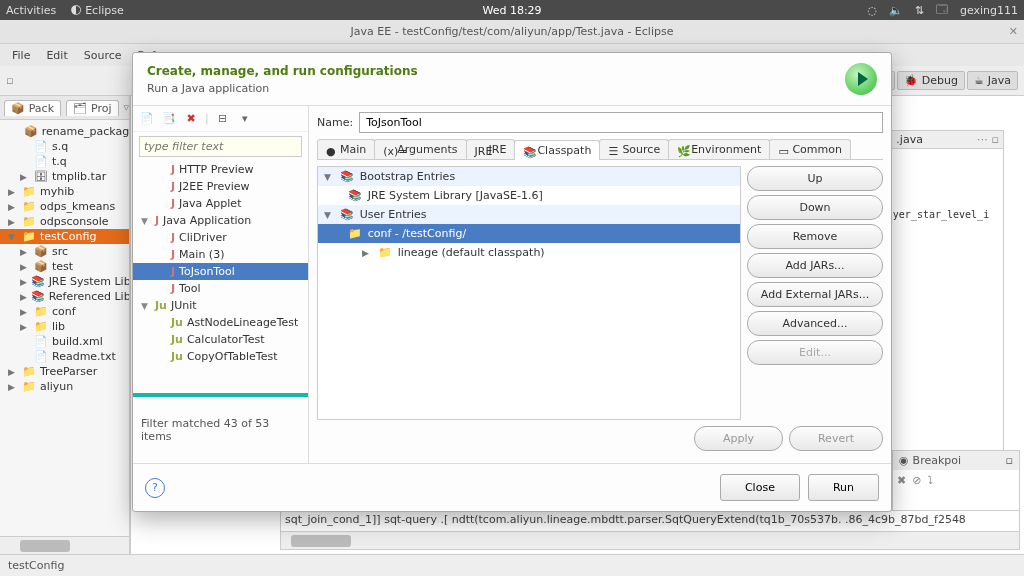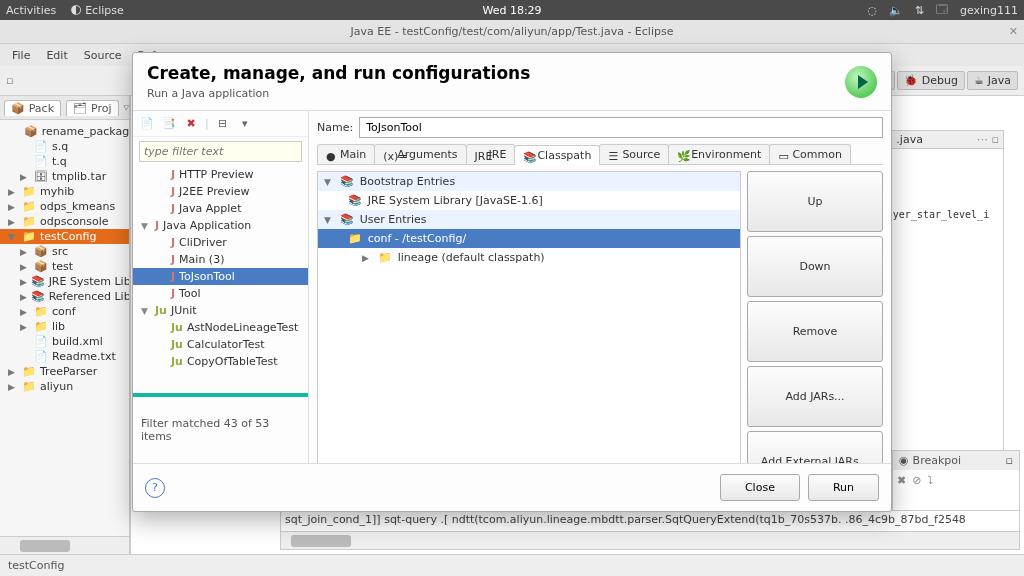--- a/index.html
+++ b/index.html
@@ -39,21 +39,21 @@
   .editor-area { flex:1; background:#fff; border-left:1px solid #ccc; }
   .scroll-h { height:18px; background:#eee; border-top:1px solid #ccc; position:relative;}
   .scroll-h .thumb { position:absolute; height:12px; top:3px; background:#bbb; border-radius:3px; }
 
   .statusbar { position:absolute; bottom:0; left:0; right:0; height:22px; background:#eee; border-top:1px solid #ccc; display:flex; align-items:center; padding:0 8px; color:#555;}
 
   
   .dialog { position:absolute; left:132px; top:52px; width:760px; height:460px; background:#fdfdfd; border:1px solid #aaa; box-shadow:0 8px 24px rgba(0,0,0,0.3); display:flex; flex-direction:column; border-radius:3px; }
   .dlg-header { padding:10px 14px; border-bottom:1px solid #ddd; display:flex; align-items:center; }
   .dlg-header .txt { display:flex; flex-direction:column; gap:4px; }
-  .dlg-header .title { font-weight:bold; font-size:17px; color:#000000;}
+  .dlg-header .title { font-weight:bold; font-size:12px; color:#4d7c0f;}
   .dlg-header .sub { color:#555; }
   .run-icon { width:32px; height:32px; border-radius:50%; background:radial-gradient(circle at 40% 35%, #c1f7c1, #2eb82e); margin-left:auto; display:flex; align-items:center; justify-content:center; }
   .run-icon::after { content:""; border-left:10px solid #064; border-top:7px solid transparent; border-bottom:7px solid transparent; margin-left:3px; }
 
   .dlg-body { flex:1; display:flex; overflow:hidden; }
   .dlg-left { width:176px; border-right:1px solid #ddd; display:flex; flex-direction:column; }
   .dlg-left-tb { height:26px; display:flex; align-items:center; padding:0 6px; gap:6px; border-bottom:1px solid #eee;}
   .dlg-left-tb .btn { width:16px; height:16px; display:flex; align-items:center; justify-content:center; color:#666;}
   .filter { margin:4px 6px; display:flex; align-items:center;}
   .filter input { flex:1; border:1px solid #ccc; padding:3px 4px; color:#aaa; font-style:italic; background:#fffff0;}
@@ -73,21 +73,21 @@
   .tab .ticon { width:10px; height:10px; }
 
   .classpath-body { flex:1; display:flex; gap:6px; padding-top:6px;}
   .cp-tree { flex:1; border:1px solid #ccc; background:#fff; }
   .cp-section { background:#eaf3ff; padding:3px 6px; display:flex; align-items:center; gap:6px;}
   .cp-row { padding:3px 6px 3px 30px; display:flex; align-items:center; gap:6px;}
   .cp-row.l2 { padding-left:44px;}
   .cp-row.sel { background:#4a7cc4; color:#fff;}
   .cp-arr{ width:10px; font-size:9px; color:#777;}
   .cp-buttons { width:136px; display:flex; flex-direction:column; gap:4px;}
-  .cp-buttons button { padding:23px 4px; border:1px solid #aaa; background:linear-gradient(#fdfdfd,#e8e8e8); border-radius:3px; color:#333;}
+  .cp-buttons button { padding:5px 4px; border:1px solid #aaa; background:linear-gradient(#fdfdfd,#e8e8e8); border-radius:12px; color:#333;}
   .cp-buttons button:disabled { color:#aaa; }
 
   .apply-row { display:flex; justify-content:flex-end; gap:6px; padding:6px 0;}
   .apply-row button { padding:5px 28px; border:1px solid #aaa; background:linear-gradient(#fdfdfd,#e8e8e8); border-radius:12px; color:#999;}
 
   .dlg-footer { border-top:1px solid #ddd; padding:10px 12px; display:flex; align-items:center;}
   .help { width:20px;height:20px;border:1px solid #4a7cc4;border-radius:50%;color:#4a7cc4;display:flex;align-items:center;justify-content:center;}
   .dlg-footer .btns { margin-left:auto; display:flex; gap:8px;}
   .dlg-footer button { padding:6px 24px; border:1px solid #aaa; background:linear-gradient(#fdfdfd,#e8e8e8); border-radius:3px;}
 

